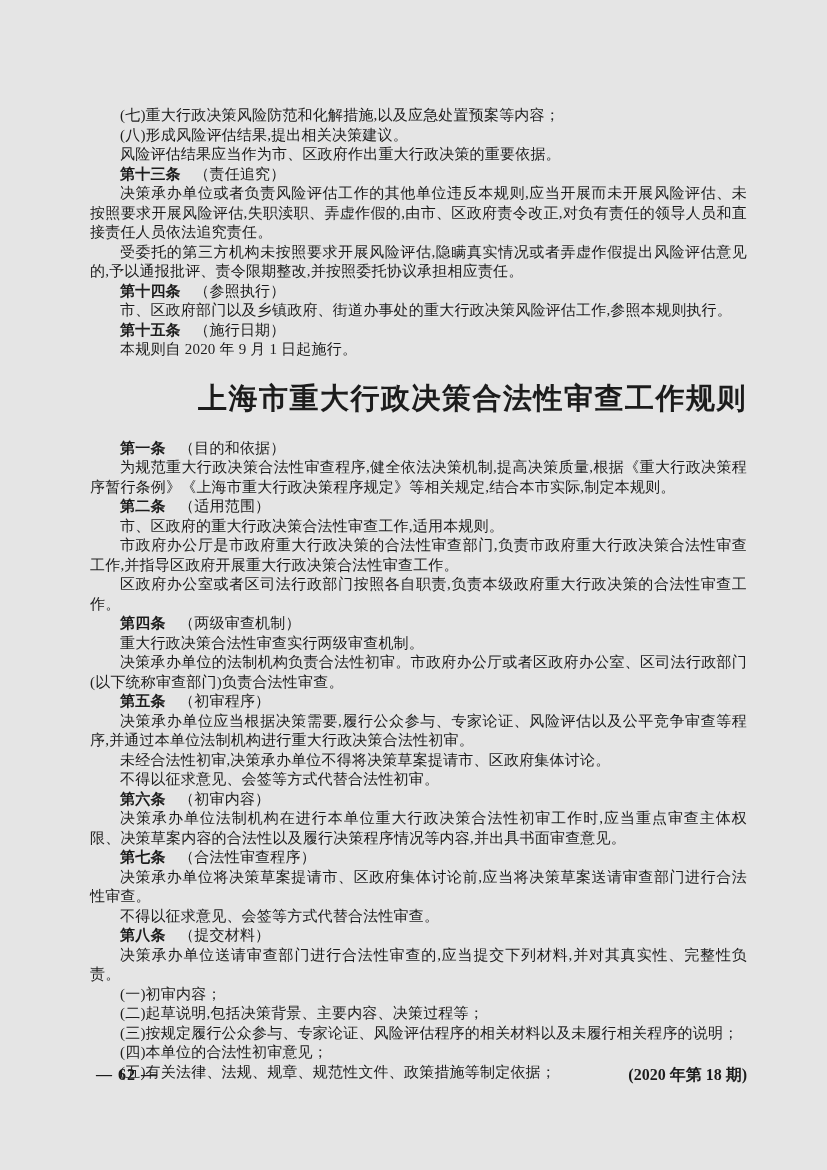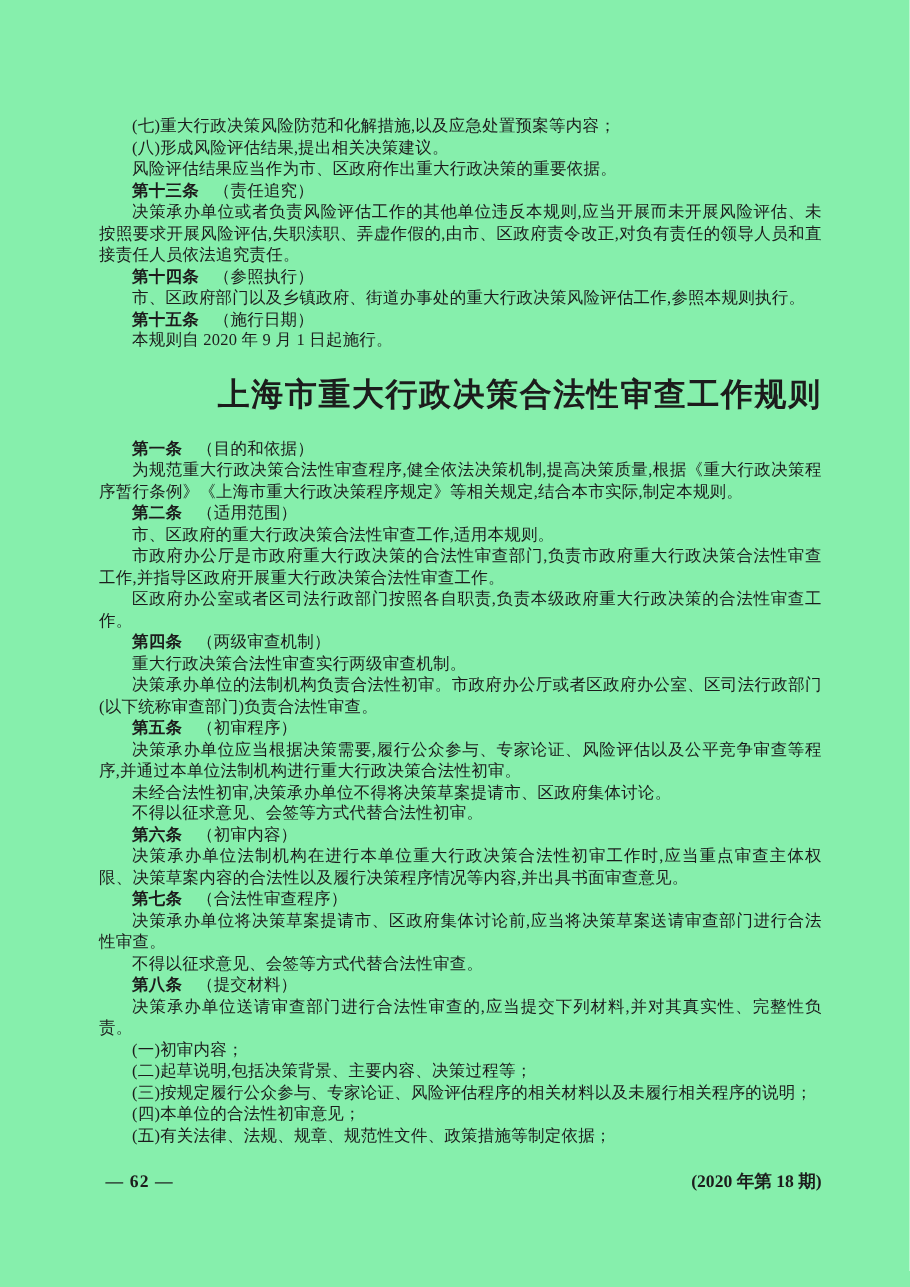--- a/index.html
+++ b/index.html
@@ -5,21 +5,21 @@
   * { margin: 0; padding: 0; box-sizing: border-box; }
   html, body { background: #ffffff; }
   body {
     font-family: "Liberation Serif", "DejaVu Serif", serif;
     color: #1c1c1c;
   }
   .page {
     position: relative;
     width: 827px;
     height: 1170px;
-    background: #86efac;
+    background: #e5e5e5;
     overflow: hidden;
   }
   .content {
     position: absolute;
     top: 106px;
     left: 90px;
     width: 657px;
     font-size: 15px;
     line-height: 19.5px;
     text-align: justify;
@@ -69,20 +69,21 @@
 </head>
 <body>
 
 <div class="page">
   <div class="content" id="content-root">
       <p class="para">(七)重大行政决策风险防范和化解措施,以及应急处置预案等内容；</p>
       <p class="para">(八)形成风险评估结果,提出相关决策建议。</p>
       <p class="para">风险评估结果应当作为市、区政府作出重大行政决策的重要依据。</p>
       <p class="para article-head"><span class="article-num">第十三条</span><span class="article-sub">（责任追究）</span></p>
       <p class="para">决策承办单位或者负责风险评估工作的其他单位违反本规则,应当开展而未开展风险评估、未按照要求开展风险评估,失职渎职、弄虚作假的,由市、区政府责令改正,对负有责任的领导人员和直接责任人员依法追究责任。</p>
+      <p class="para">受委托的第三方机构未按照要求开展风险评估,隐瞒真实情况或者弄虚作假提出风险评估意见的,予以通报批评、责令限期整改,并按照委托协议承担相应责任。</p>
       <p class="para article-head"><span class="article-num">第十四条</span><span class="article-sub">（参照执行）</span></p>
       <p class="para">市、区政府部门以及乡镇政府、街道办事处的重大行政决策风险评估工作,参照本规则执行。</p>
       <p class="para article-head"><span class="article-num">第十五条</span><span class="article-sub">（施行日期）</span></p>
       <p class="para">本规则自 2020 年 9 月 1 日起施行。</p>
       <h1 class="doc-title">上海市重大行政决策合法性审查工作规则</h1>
       <p class="para article-head"><span class="article-num">第一条</span><span class="article-sub">（目的和依据）</span></p>
       <p class="para">为规范重大行政决策合法性审查程序,健全依法决策机制,提高决策质量,根据《重大行政决策程序暂行条例》《上海市重大行政决策程序规定》等相关规定,结合本市实际,制定本规则。</p>
       <p class="para article-head"><span class="article-num">第二条</span><span class="article-sub">（适用范围）</span></p>
       <p class="para">市、区政府的重大行政决策合法性审查工作,适用本规则。</p>
       <p class="para">市政府办公厅是市政府重大行政决策的合法性审查部门,负责市政府重大行政决策合法性审查工作,并指导区政府开展重大行政决策合法性审查工作。</p>

